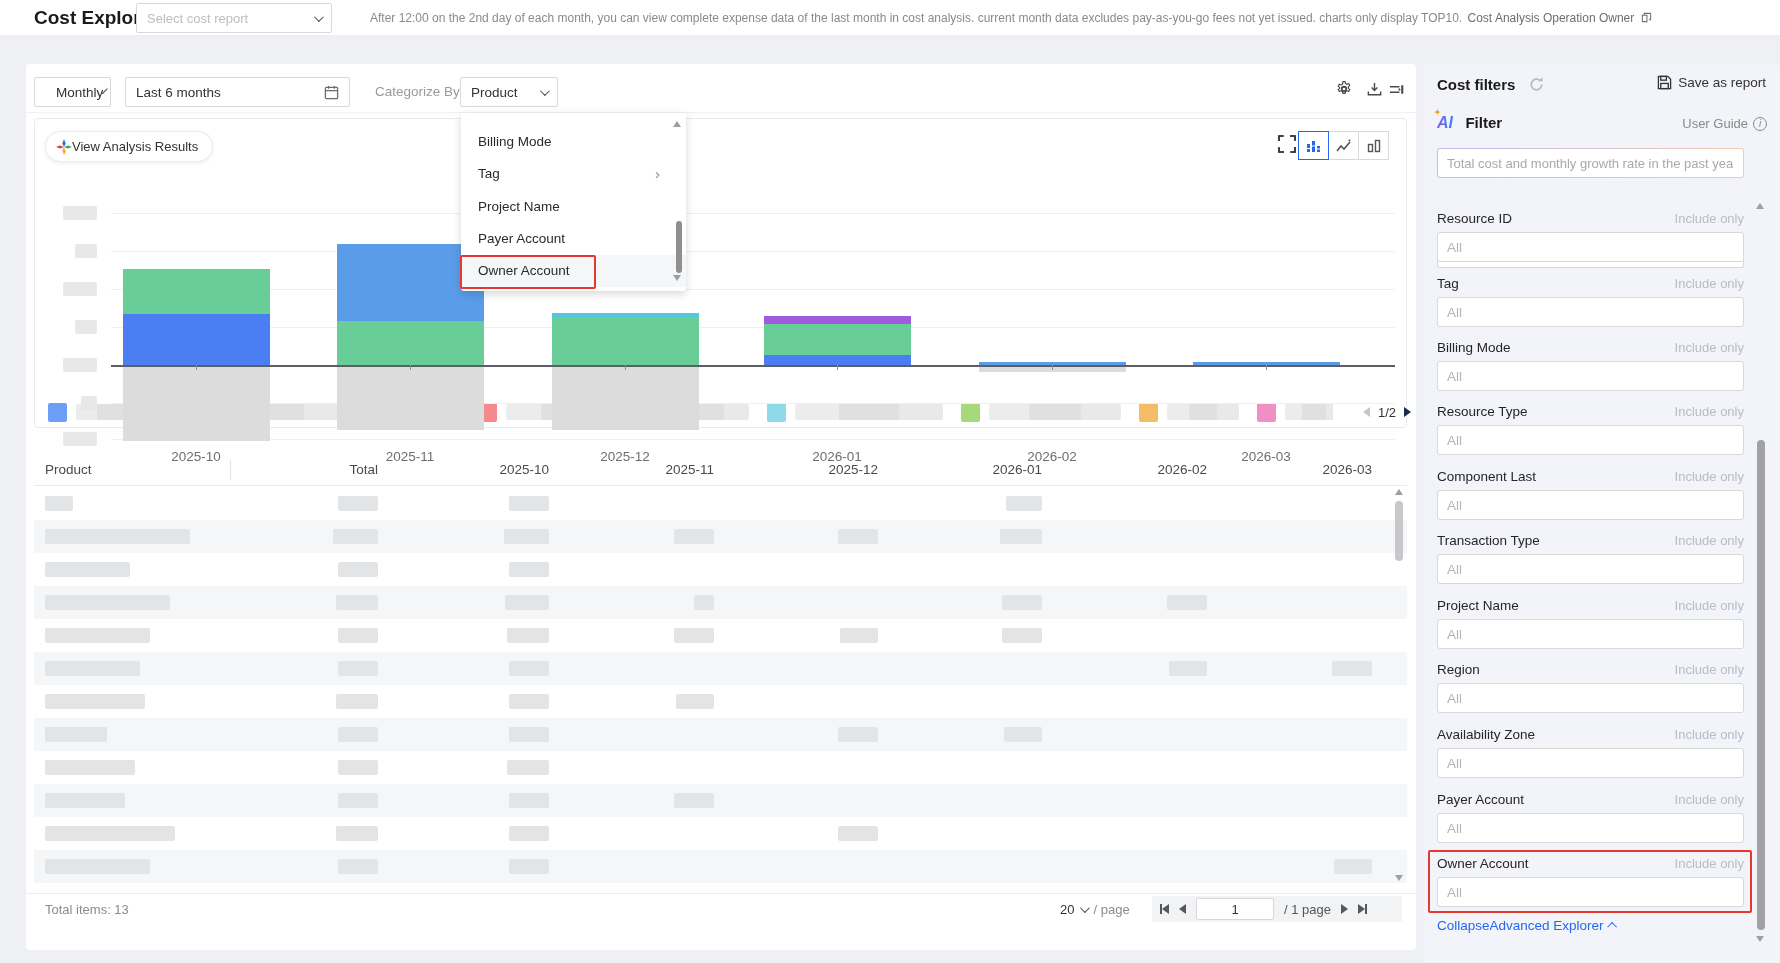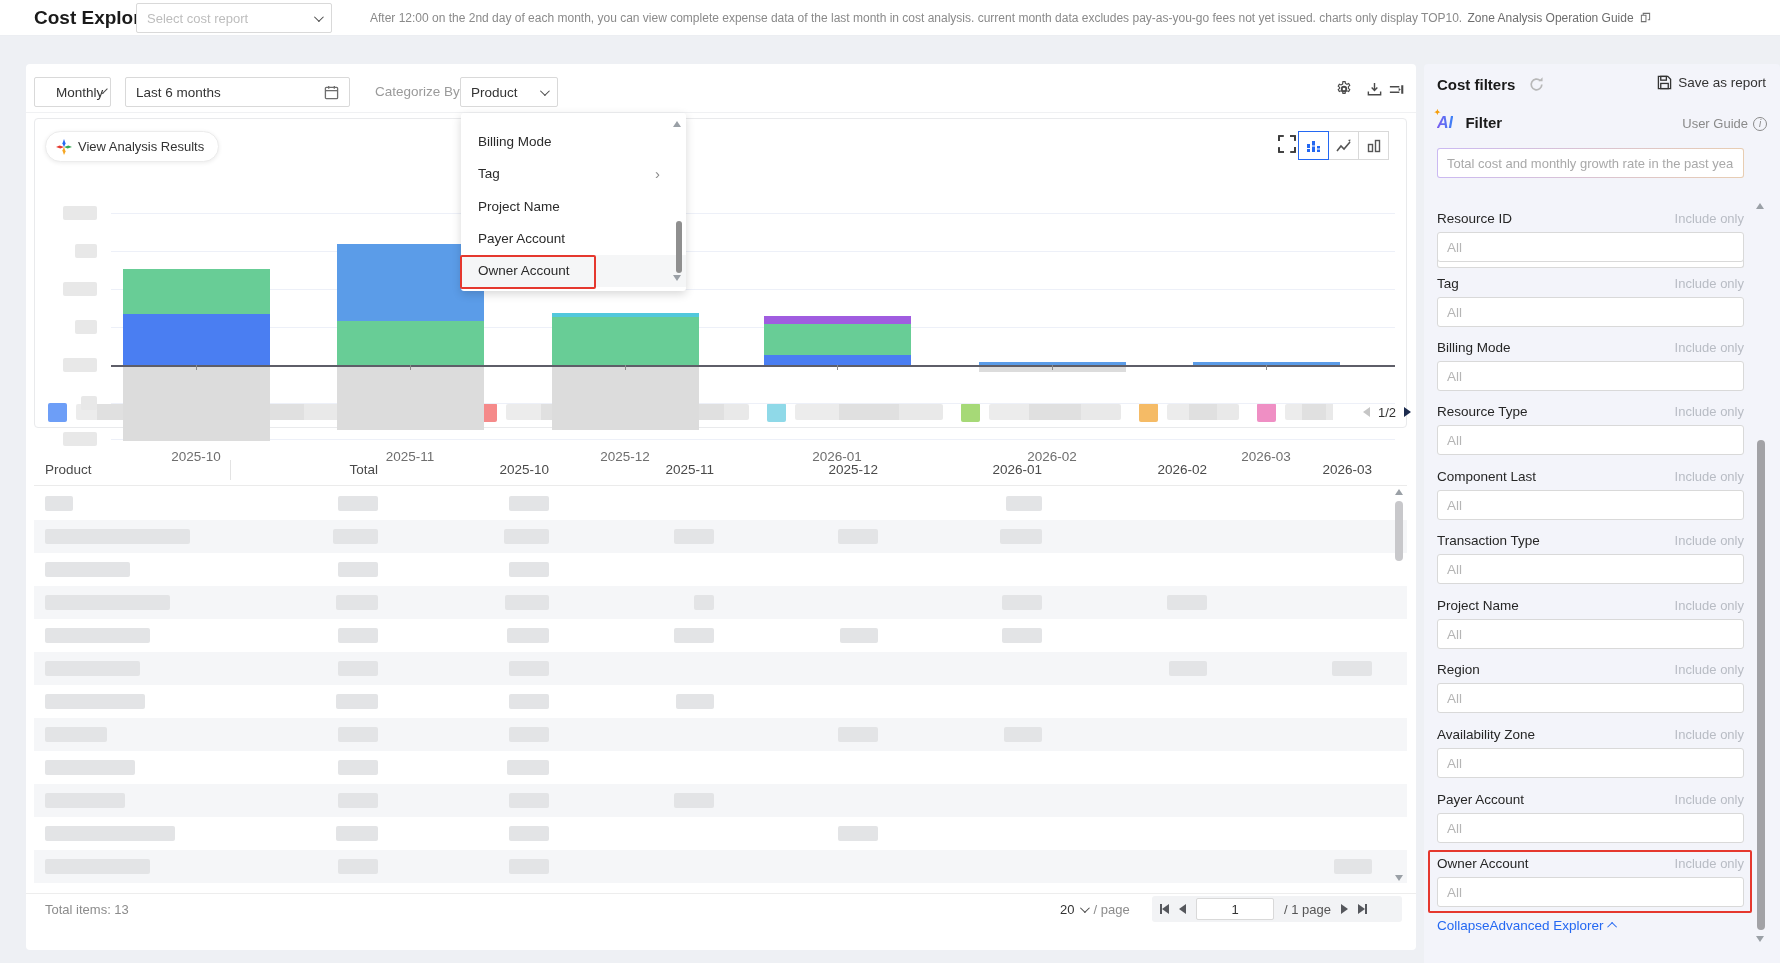--- a/index.html
+++ b/index.html
@@ -21,21 +21,21 @@
   .sel{position:absolute;height:30px;border:1px solid #d9d9d9;border-radius:2px;background:#fff;display:flex;align-items:center;justify-content:space-between;padding:0 10px;font-size:13.5px;color:#333;cursor:pointer;}
   #sel-granularity{left:8px;top:13px;width:77px;padding-left:21px;}
   #range{left:99px;top:13px;width:225px;}
   #cat-label{position:absolute;left:349px;top:13px;height:30px;line-height:30px;font-size:13.5px;color:#9a9a9a;}
   #sel-categorize{left:434px;top:13px;width:98px;}
   .tool-ic{position:absolute;top:14px;width:22px;height:22px;display:flex;align-items:center;justify-content:center;cursor:pointer;color:#4a4a4a;}
   #divider1{position:absolute;left:0;top:48px;width:1390px;height:1px;background:#f0f1f3;}
 
   
   #chartcard{position:absolute;left:8px;top:54px;width:1373px;height:310px;border:1px solid #e9eaec;border-radius:4px;background:#fff;}
-  #analyze-btn{position:absolute;left:10px;top:12px;height:31px;padding:0 14px 0 10px;border:1px solid #ececec;border-radius:16px;background:#fff;box-shadow:0 1px 4px rgba(0,0,0,.08);display:flex;align-items:center;gap:6px;font-size:13px;color:#333;cursor:pointer;}
+  #analyze-btn{position:absolute;left:10px;top:12px;height:31px;padding:0 14px 0 10px;border:1px solid #ececec;border-radius:16px;background:#fff;box-shadow:0 1px 4px rgba(0,0,0,.08);display:flex;align-items:center;font-size:13px;color:#333;cursor:pointer;}
   #fullscreen-btn{position:absolute;left:1242px;top:15px;width:22px;height:22px;cursor:pointer;}
   #charttype{position:absolute;left:1264px;top:12px;display:flex;}
   .ct-btn{width:31px;height:29px;border:1px solid #d9d9d9;background:#fff;display:flex;align-items:center;justify-content:center;cursor:pointer;margin-left:-1px;}
   .ct-btn.sel-ct{border-color:#2468f2;z-index:2;}
   .gridline{position:absolute;left:76px;width:1284px;height:1px;background:#edf0f8;}
   .axisline{position:absolute;left:76px;width:1284px;height:2px;background:#5e5e68;}
   .yblur{position:absolute;height:14px;background:#e8e8e8;border-radius:2px;}
   .bar-seg{position:absolute;}
   .bar-tick{position:absolute;width:1px;height:5px;background:#8a8a8a;}
   .xlabel{position:absolute;top:330px;transform:translateX(-50%);font-size:13.5px;color:#6e6e6e;}
@@ -113,21 +113,21 @@
 <div id="app">
 
   <div id="topbar">
     <div class="page-title">Cost Explorer</div>
     <div class="report-select">
       <span class="ph">Select cost report</span>
       <span class="chev chev-dark"></span>
     </div>
     <div class="notice">
       <span>After 12:00 on the 2nd day of each month, you can view complete expense data of the last month in cost analysis. current month data excludes pay-as-you-go fees not yet issued. charts only display TOP10.</span>
-      <span class="guide">Zone Analysis Operation Guide</span>
+      <span class="guide">Cost Analysis Operation Owner</span>
       <svg width="11" height="11" viewBox="0 0 12 12" style="vertical-align:-1px;margin-left:3px;">
           <path d="M1.5 3.5h5v7h-5z M3.5 3.5v-2h7v7h-2" fill="none" stroke="#707070" stroke-width="1.1"></path>
         </svg>
     </div>
   </div>
 
   <div id="card">
     <div class="sel" id="sel-granularity">
       <span>Monthly</span>
         <span class="chev chev-dark"></span>

